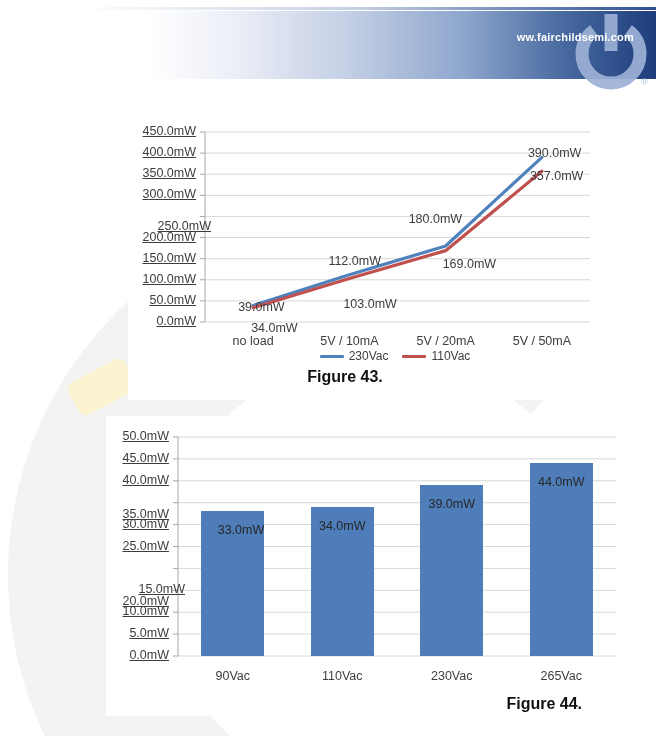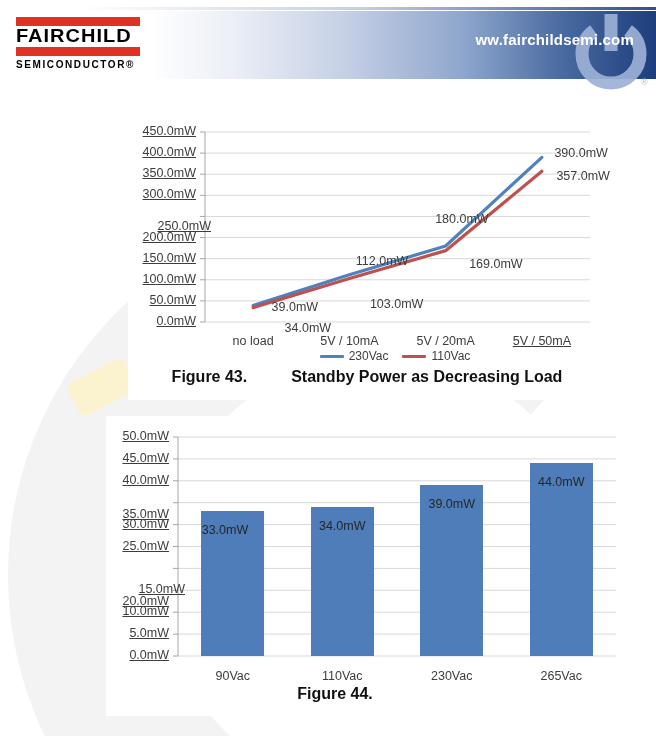--- a/index.html
+++ b/index.html
@@ -8,35 +8,35 @@
   
   .wm-svg{position:absolute;left:0;top:0;z-index:0;}
   .wm-accent{position:absolute;left:70px;top:369px;width:64px;height:36px;background:#fbf2cf;
              transform:rotate(-28deg);border-radius:8px;z-index:1;}
   
   .topline{position:absolute;left:0;right:0;top:7px;height:3px;z-index:4;
     background:linear-gradient(to right, rgba(44,79,150,0) 12%, #c3cfe3 55%, #2c4f96 100%);}
   .banner{position:absolute;left:150px;right:0;top:11px;height:68px;z-index:3;
     background:linear-gradient(to right,#ffffff 0%,#eceff7 16%,#c6d1e6 38%,#8ea6cd 62%,#47699f 82%,#1d3d7c 100%);}
   .pwr-svg{position:absolute;right:5px;top:1px;opacity:0.92;}
-  .url{position:absolute;right:22px;top:31px;color:#ffffff;font-size:15px;font-weight:bold;
+  .url{position:absolute;right:22px;top:31px;color:#ffffff;font-size:11px;font-weight:bold;
        letter-spacing:0.2px;z-index:5;}
   .logo{position:absolute;left:16px;top:17px;width:150px;z-index:6;}
   .rbar{width:124px;height:9px;background:#e03127;}
   .lg1{font-size:20px;font-weight:bold;letter-spacing:1px;color:#000;line-height:21px;
        transform:scaleY(0.96);transform-origin:left top;}
   .lg2{font-size:10px;font-weight:bold;letter-spacing:1.6px;color:#000;margin-top:3px;}
   
   .chart{position:absolute;background:#ffffff;z-index:2;}
   #chart1{left:128px;top:108px;width:512px;height:292px;}
   #chart2{left:106px;top:416px;width:520px;height:300px;}
   .chart svg{position:absolute;left:0;top:0;}
   .tick-label{position:absolute;text-align:right;font-size:12.5px;color:#3d3d3d;white-space:nowrap;text-decoration:underline;}
   .cat-label{position:absolute;text-align:center;font-size:12.5px;color:#3d3d3d;white-space:nowrap;}
-  .dlabel{position:absolute;text-align:right;font-size:12.5px;color:#3d3d3d;white-space:nowrap;}
+  .dlabel{position:absolute;text-align:left;font-size:12.5px;color:#3d3d3d;white-space:nowrap;}
   .bar{position:absolute;}
   .barlabel{position:absolute;text-align:center;font-size:12.5px;color:#262626;white-space:nowrap;}
   .legend-row{position:absolute;display:flex;justify-content:center;align-items:center;
               font-size:12px;color:#3d3d3d;}
   .legend-item{display:flex;align-items:center;margin:0 7px;}
   .legend-swatch{display:inline-block;width:24px;height:3px;margin-right:5px;border-radius:1px;}
   .cap-row{position:absolute;display:flex;justify-content:center;font-weight:bold;
            font-size:16px;color:#111111;}
   .cap-num{margin-right:44px;}
 </style>
@@ -54,26 +54,20 @@
 
   <div class="banner">
     <svg class="pwr-svg" width="78" height="78" viewBox="0 0 78 78">
       <circle cx="38" cy="42" r="29" fill="none" stroke="#9db1d6" stroke-width="13" pathLength="100" stroke-dasharray="80 20" stroke-dashoffset="15"></circle>
       <rect x="31.5" y="2" width="13" height="37" fill="#9db1d6"></rect>
       <text x="68" y="73" font-size="9" fill="#9db1d6">®</text>
     </svg>
   </div>
   <div class="url">ww.fairchildsemi.com</div>
 
-  <div class="logo">
-    <div class="rbar"></div>
-    <div class="lg1">FAIRCHILD</div>
-    <div class="rbar"></div>
-    <div class="lg2">SEMICONDUCTOR®</div>
-  </div>
 
   <div id="chart1" class="chart">
       <svg width="512" height="292">
         <line x1="77" y1="24" x2="462" y2="24" stroke="#d8d8d8" stroke-width="1"></line>
         <line x1="72" y1="24" x2="77" y2="24" stroke="#a6a6a6" stroke-width="1"></line>
         <line x1="77" y1="45.111111111111114" x2="462" y2="45.111111111111114" stroke="#d8d8d8" stroke-width="1"></line>
         <line x1="72" y1="45.111111111111114" x2="77" y2="45.111111111111114" stroke="#a6a6a6" stroke-width="1"></line>
         <line x1="77" y1="66.22222222222223" x2="462" y2="66.22222222222223" stroke="#d8d8d8" stroke-width="1"></line>
         <line x1="72" y1="66.22222222222223" x2="77" y2="66.22222222222223" stroke="#a6a6a6" stroke-width="1"></line>
         <line x1="77" y1="87.33333333333334" x2="462" y2="87.33333333333334" stroke="#d8d8d8" stroke-width="1"></line>
@@ -108,34 +102,33 @@
       <div class="dlabel" style="left: 200.375px; top: 145.711px; width: 80px;">112.0mW</div>
       <div class="dlabel" style="left: 280.625px; top: 104px; width: 80px;">180.0mW</div>
       <div class="dlabel" style="left: 399.875px; top: 38.3333px; width: 80px;">390.0mW</div>
       <div class="dlabel" style="left: 123.125px; top: 212.644px; width: 80px;">34.0mW</div>
       <div class="dlabel" style="left: 215.375px; top: 188.511px; width: 80px;">103.0mW</div>
       <div class="dlabel" style="left: 314.625px; top: 148.644px; width: 80px;">169.0mW</div>
       <div class="dlabel" style="left: 401.875px; top: 61.2667px; width: 80px;">357.0mW</div>
       <div class="cat-label" style="left: 77.125px; top: 226px; width: 96px;">no load</div>
       <div class="cat-label" style="left: 173.375px; top: 226px; width: 96px;">5V / 10mA</div>
       <div class="cat-label" style="left: 269.625px; top: 226px; width: 96px;">5V / 20mA</div>
-      <div class="cat-label" style="left: 365.875px; top: 226px; width: 96px; text-decoration: underline;">5V / 50mA</div>
+      <div class="cat-label" style="left: 365.875px; top: 226px; width: 96px;">5V / 50mA</div>
       <div class="legend-row" style="left: 22px; right: 0px; top: 241px;">
         <div class="legend-item">
           <div class="legend-swatch" style="background: rgb(79, 129, 189);"></div>
           <div class="">230Vac</div>
         </div>
         <div class="legend-item">
           <div class="legend-swatch" style="background: rgb(192, 80, 77);"></div>
           <div class="">110Vac</div>
         </div>
       </div>
       <div class="cap-row" style="left: -34px; right: 0px; top: 260px;">
         <div class="cap-num">Figure 43.</div>
-        <div class="">Standby Power as Decreasing Load</div>
       </div>
     </div>
   <div id="chart2" class="chart">
       <svg width="520" height="300">
         <line x1="72" y1="21" x2="510" y2="21" stroke="#d8d8d8" stroke-width="1"></line>
         <line x1="67" y1="21" x2="72" y2="21" stroke="#a6a6a6" stroke-width="1"></line>
         <line x1="72" y1="42.9" x2="510" y2="42.9" stroke="#d8d8d8" stroke-width="1"></line>
         <line x1="67" y1="42.9" x2="72" y2="42.9" stroke="#a6a6a6" stroke-width="1"></line>
         <line x1="72" y1="64.8" x2="510" y2="64.8" stroke="#d8d8d8" stroke-width="1"></line>
         <line x1="67" y1="64.8" x2="72" y2="64.8" stroke="#a6a6a6" stroke-width="1"></line>
@@ -162,29 +155,29 @@
       <div class="tick-label" style="left: 0px; top: 56.8px; width: 63px;">40.0mW</div>
       <div class="tick-label" style="left: 0px; top: 78.7px; width: 63px; margin-top: 12px;">35.0mW</div>
       <div class="tick-label" style="left: 0px; top: 100.6px; width: 63px;">30.0mW</div>
       <div class="tick-label" style="left: 0px; top: 122.5px; width: 63px;">25.0mW</div>
       <div class="tick-label" style="left: 0px; top: 144.4px; width: 63px; margin-top: 34px;">20.0mW</div>
       <div class="tick-label" style="left: 16px; top: 166.3px; width: 63px;">15.0mW</div>
       <div class="tick-label" style="left: 0px; top: 188.2px; width: 63px;">10.0mW</div>
       <div class="tick-label" style="left: 0px; top: 210.1px; width: 63px;">5.0mW</div>
       <div class="tick-label" style="left: 0px; top: 232px; width: 63px;">0.0mW</div>
       <div class="bar" style="left: 95.25px; top: 95.46px; width: 63px; height: 144.54px; background: rgb(78, 125, 186);"></div>
-      <div class="barlabel" style="left: 79px; top: 107.46px; width: 80px;">33.0mW</div>
+      <div class="barlabel" style="left: 95px; top: 107.46px; width: 80px;">33.0mW</div>
       <div class="bar" style="left: 204.75px; top: 91.08px; width: 63px; height: 148.92px; background: rgb(78, 125, 186);"></div>
       <div class="barlabel" style="left: 196.25px; top: 103.08px; width: 80px;">34.0mW</div>
       <div class="bar" style="left: 314.25px; top: 69.18px; width: 63px; height: 170.82px; background: rgb(78, 125, 186);"></div>
       <div class="barlabel" style="left: 305.75px; top: 81.18px; width: 80px;">39.0mW</div>
       <div class="bar" style="left: 423.75px; top: 47.28px; width: 63px; height: 192.72px; background: rgb(78, 125, 186);"></div>
       <div class="barlabel" style="left: 415.25px; top: 59.28px; width: 80px;">44.0mW</div>
       <div class="cat-label" style="left: 78.75px; top: 253px; width: 96px;">90Vac</div>
       <div class="cat-label" style="left: 188.25px; top: 253px; width: 96px;">110Vac</div>
       <div class="cat-label" style="left: 297.75px; top: 253px; width: 96px;">230Vac</div>
       <div class="cat-label" style="left: 407.25px; top: 253px; width: 96px;">265Vac</div>
-      <div class="cap-row" style="left: -18px; right: 0px; top: 269px;">
+      <div class="cap-row" style="left: -18px; right: 0px; top: 279px; justify-content: flex-end;">
         <div class="cap-num">Figure 44.</div>
       </div>
     </div>
 
 </div>
 
 </body></html>

